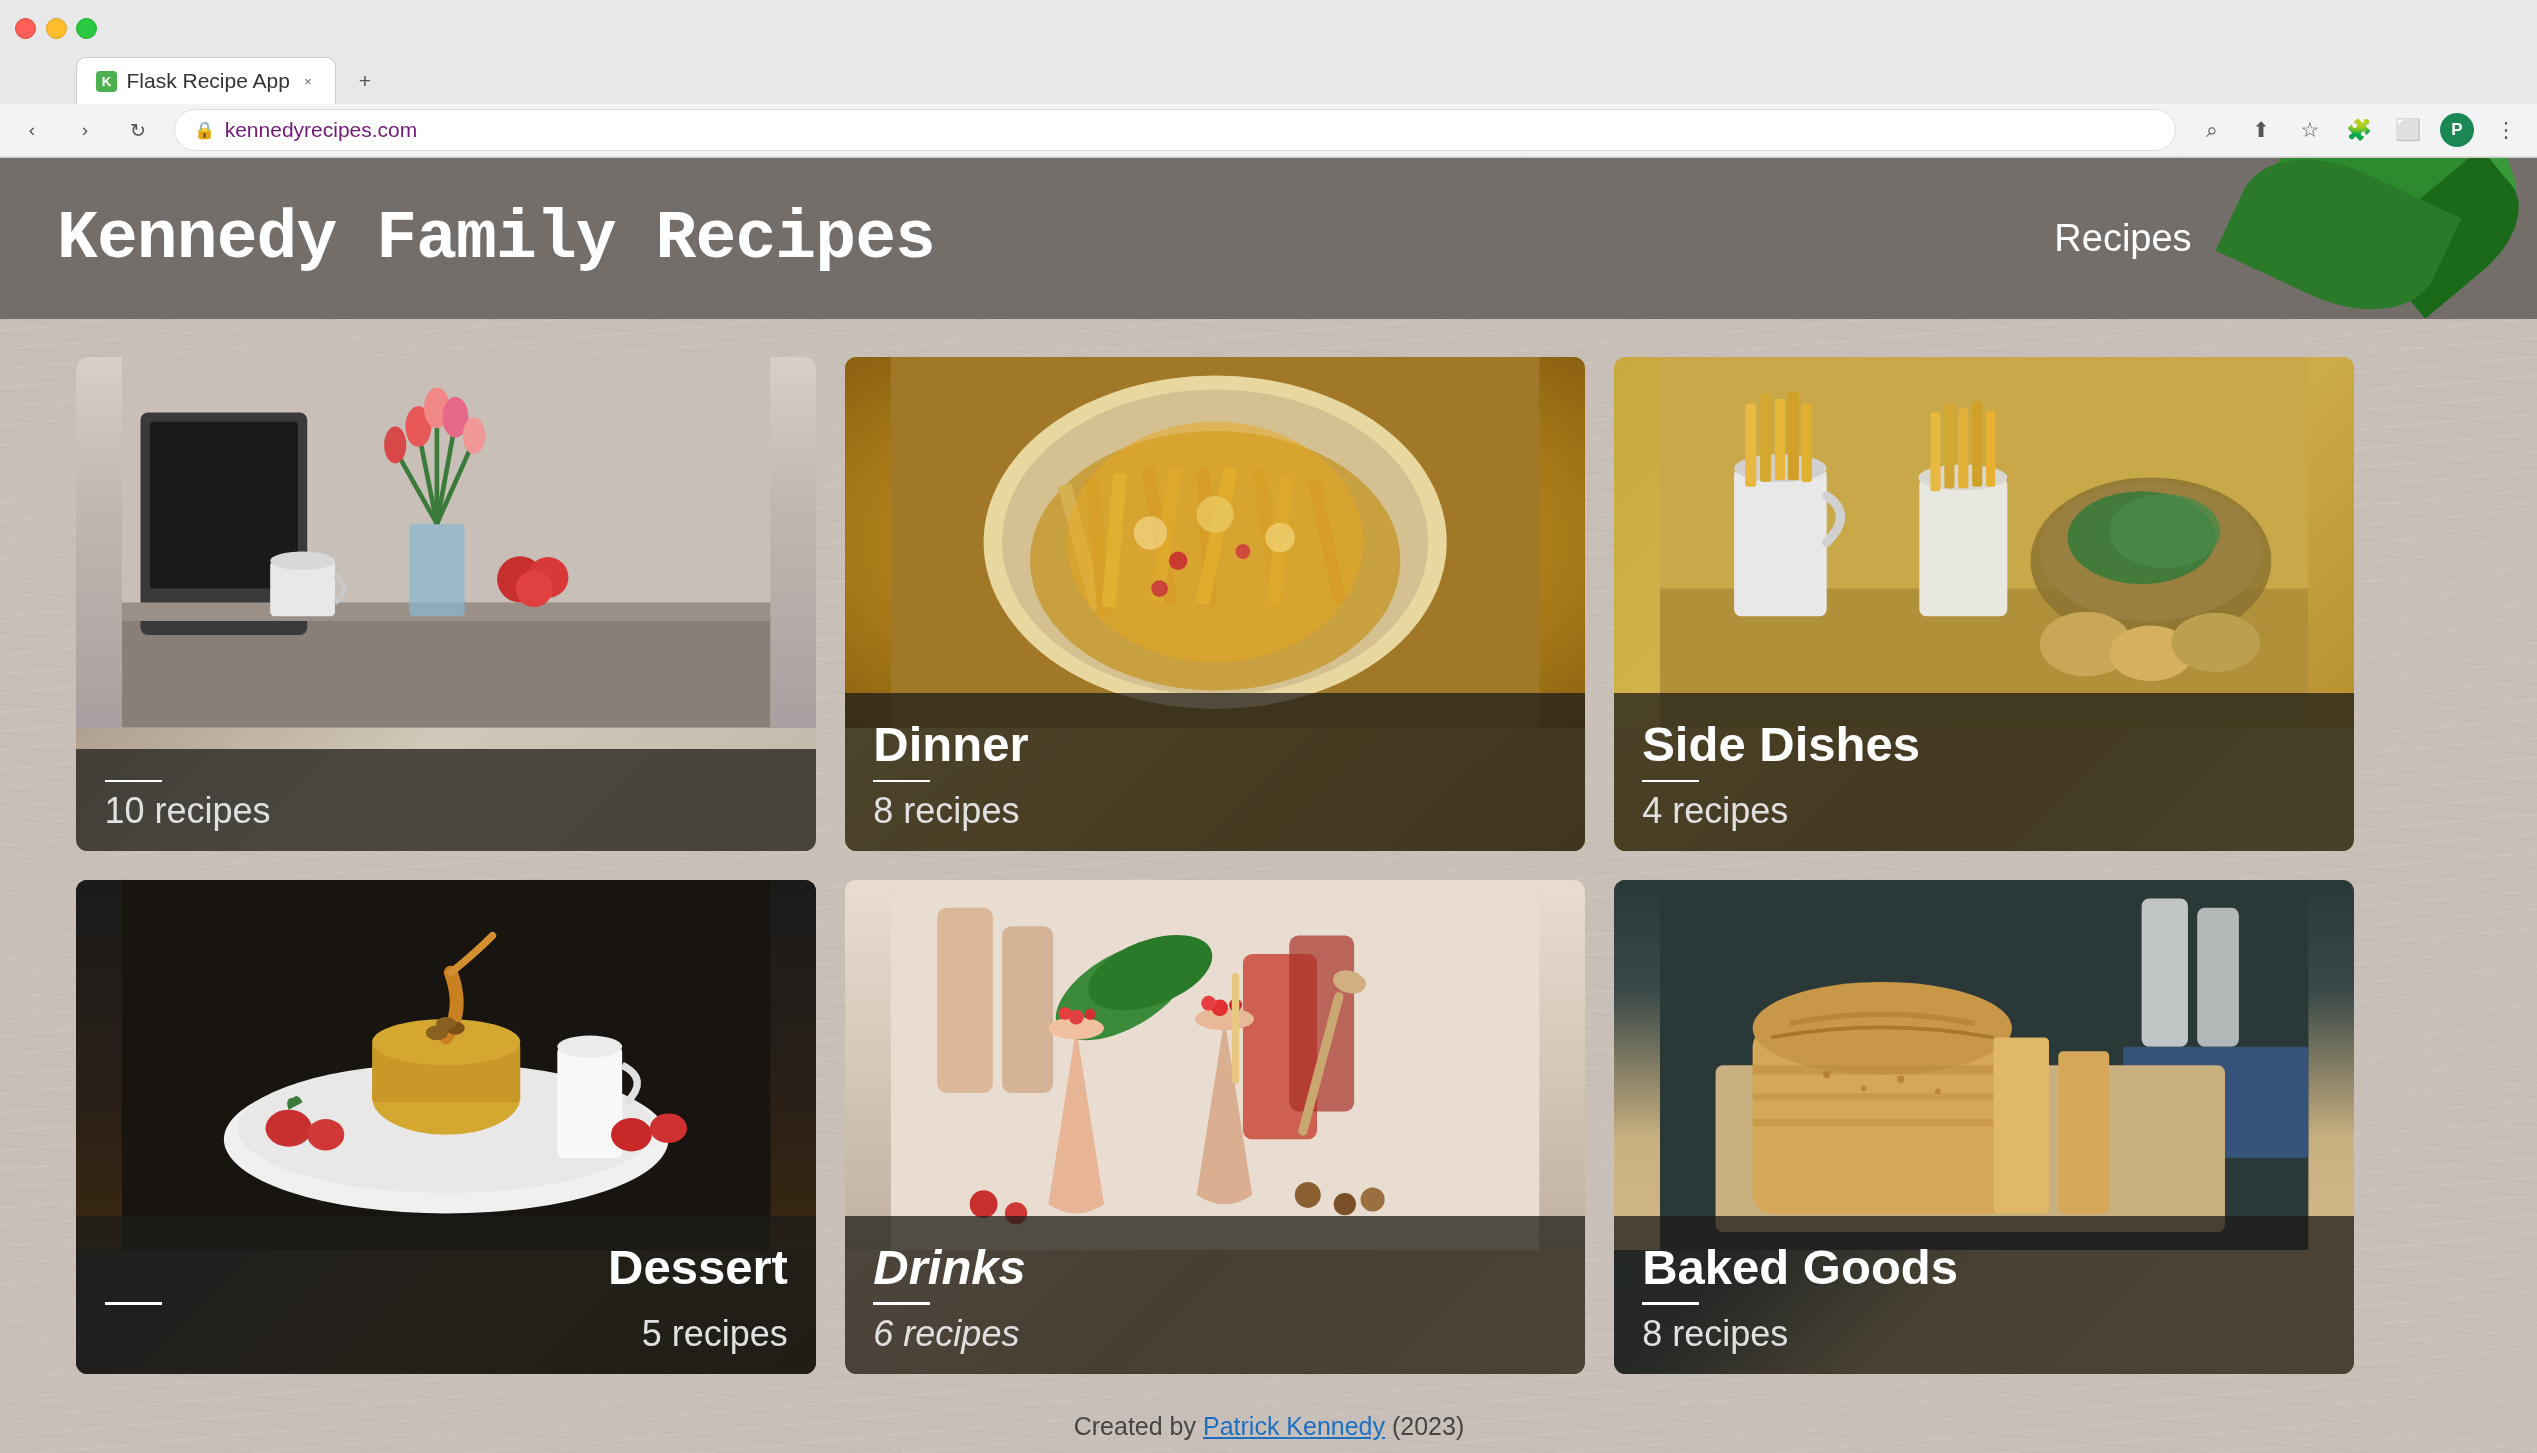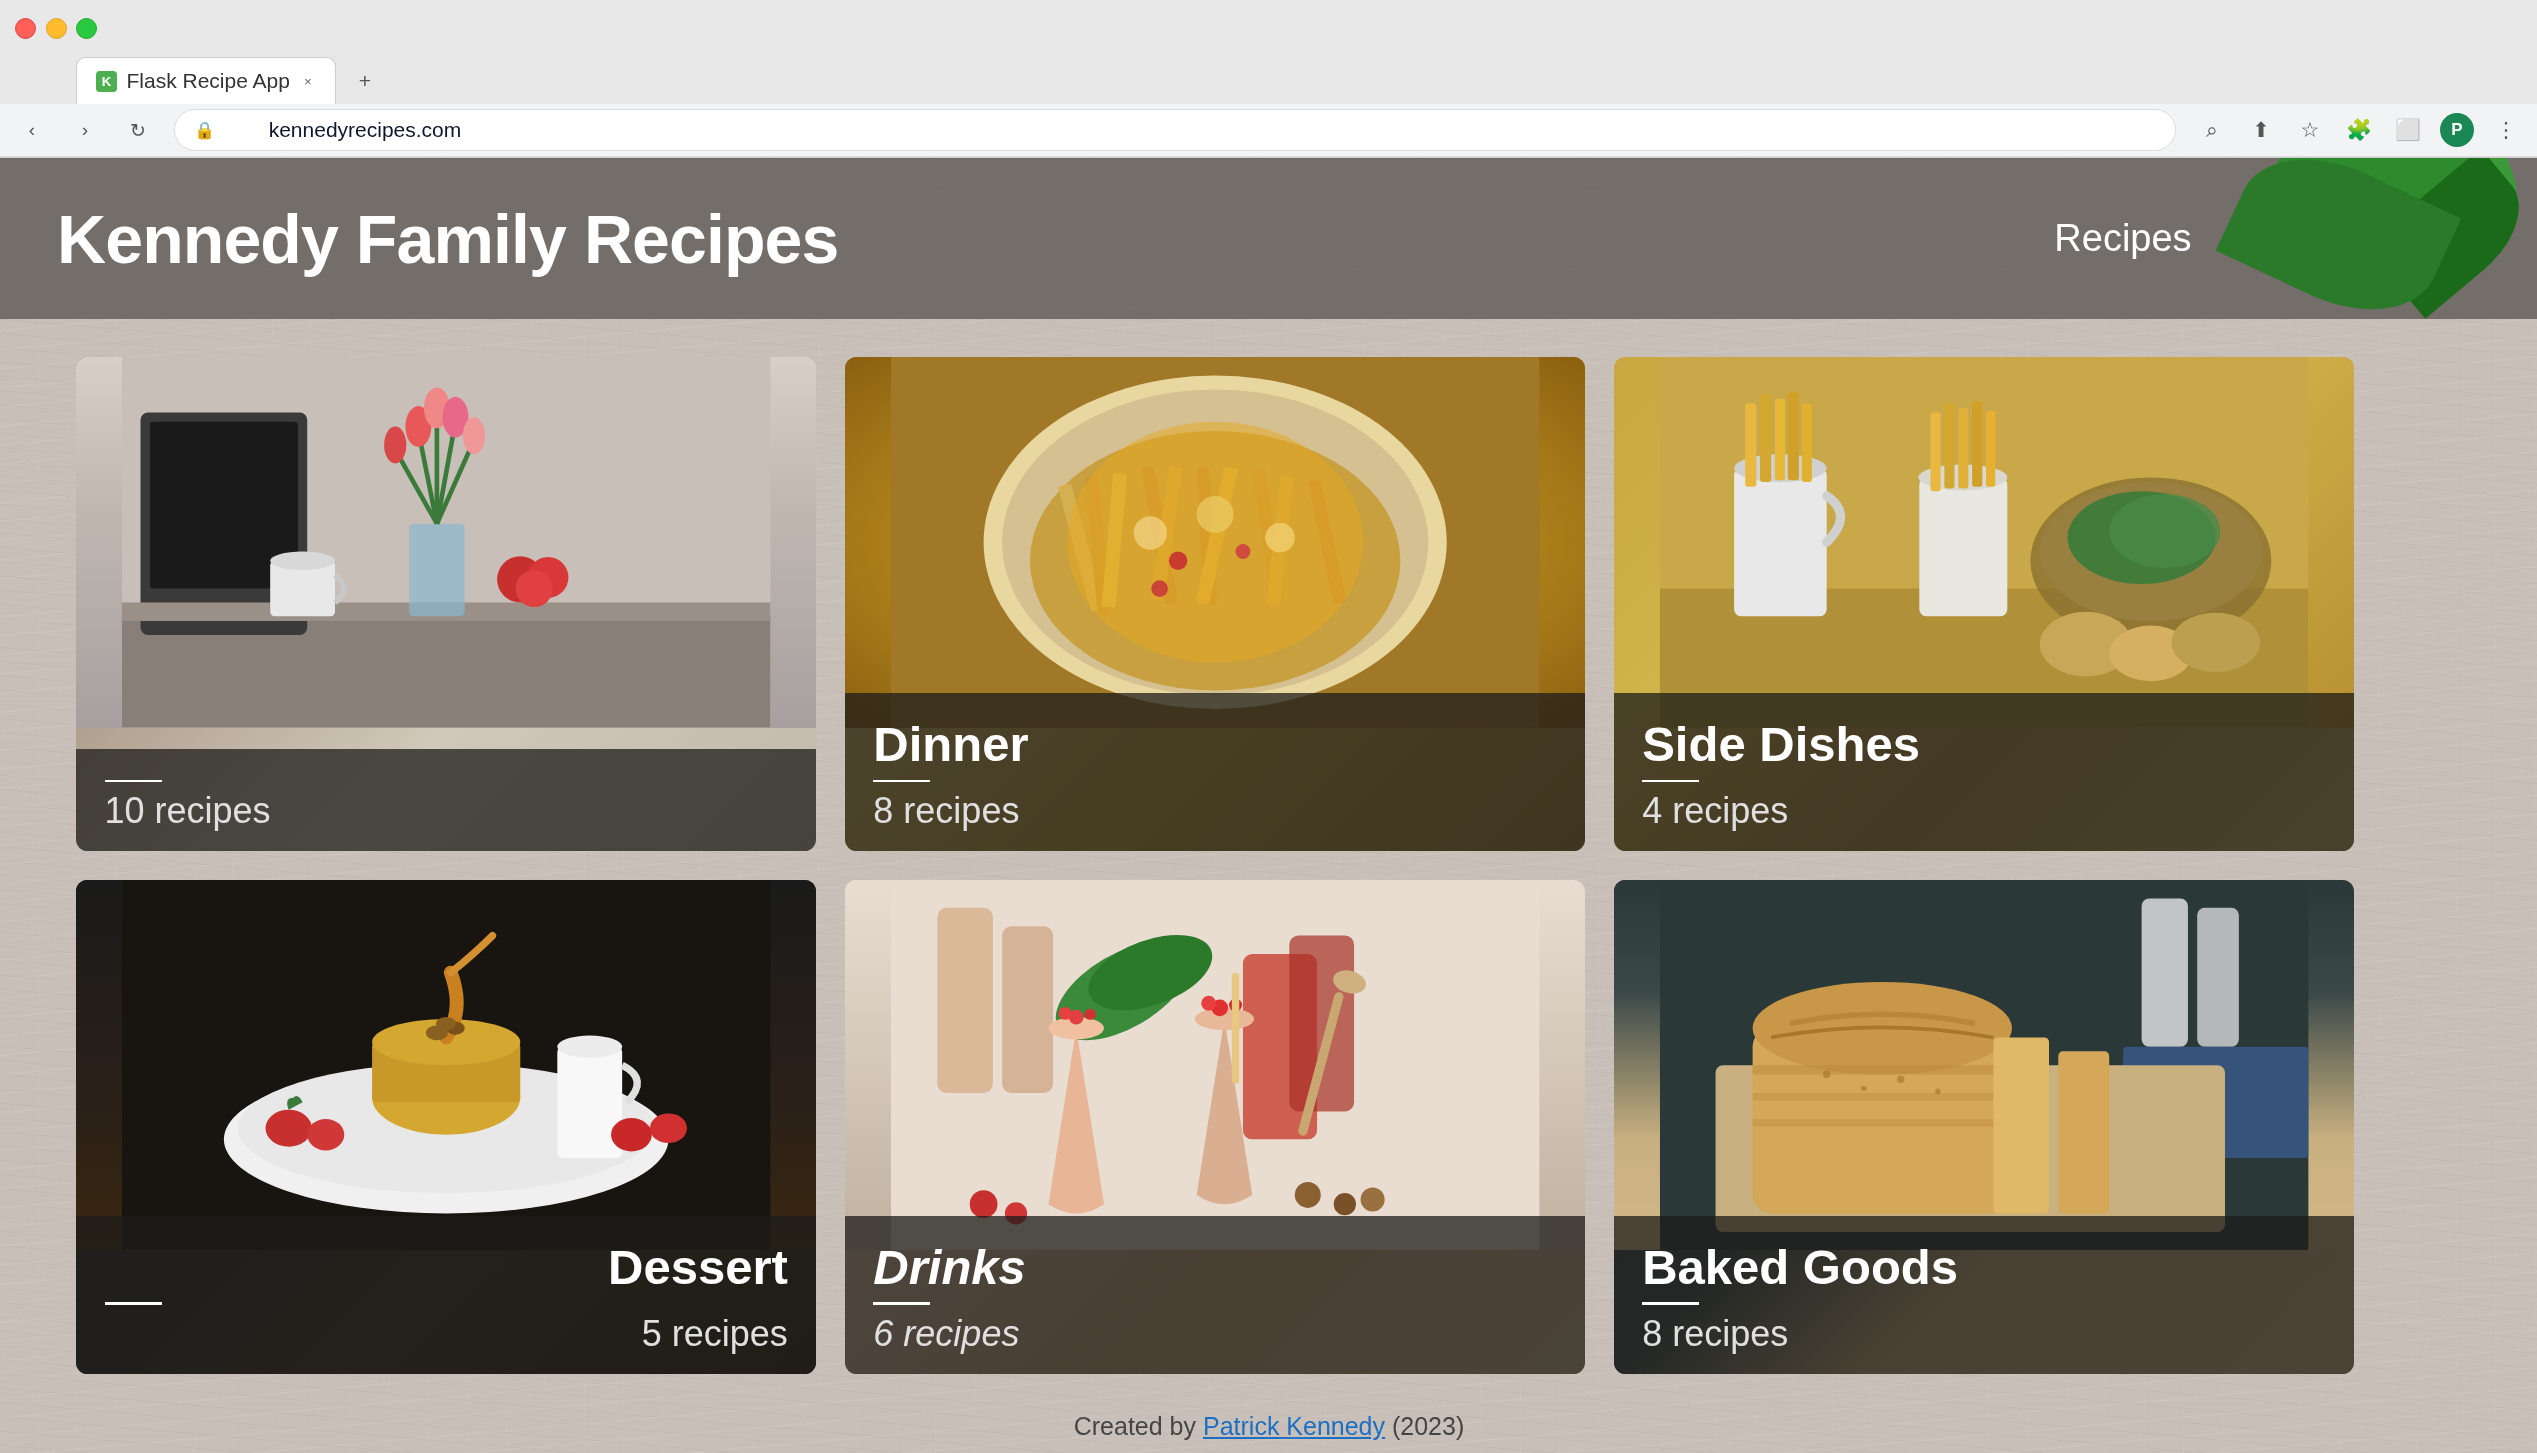--- a/index.html
+++ b/index.html
@@ -79,21 +79,21 @@
       flex: 1;
       background: #fff;
       border: 0.9px solid #ddd;
       border-radius: 23px;
       padding: 7.6px 19px;
       font-size: 21px;
       color: #333;
       display: flex; align-items: center; gap: 9.5px;
     }
     .lock-icon { color: #555; font-size: 17px; }
-    .address-text { color: #0f172a; margin-left: 44px; }
+    .address-text { color: #701a75; }
     .toolbar-icons {
       display: flex; gap: 15px; align-items: center;
     }
     .toolbar-icon {
       width: 34px; height: 34px;
       display: flex; align-items: center; justify-content: center;
       color: #555; font-size: 21px; cursor: pointer;
     }
     .profile-btn {
       width: 34px; height: 34px; border-radius: 50%;
@@ -144,20 +144,21 @@
       padding: 0 57px;
       height: 161px;
       position: relative;
       overflow: hidden;
     }
     .site-title {
       font-size: 68px;
       font-weight: 800;
       color: #fff;
       letter-spacing: -0.9px;
+      font-family: Liberation Mono, monospace;
     }
     .nav-links {
       display: flex;
       gap: 57px;
       align-items: center;
     }
     .nav-link {
       color: #fff;
       font-size: 38px;
       font-weight: 500;

